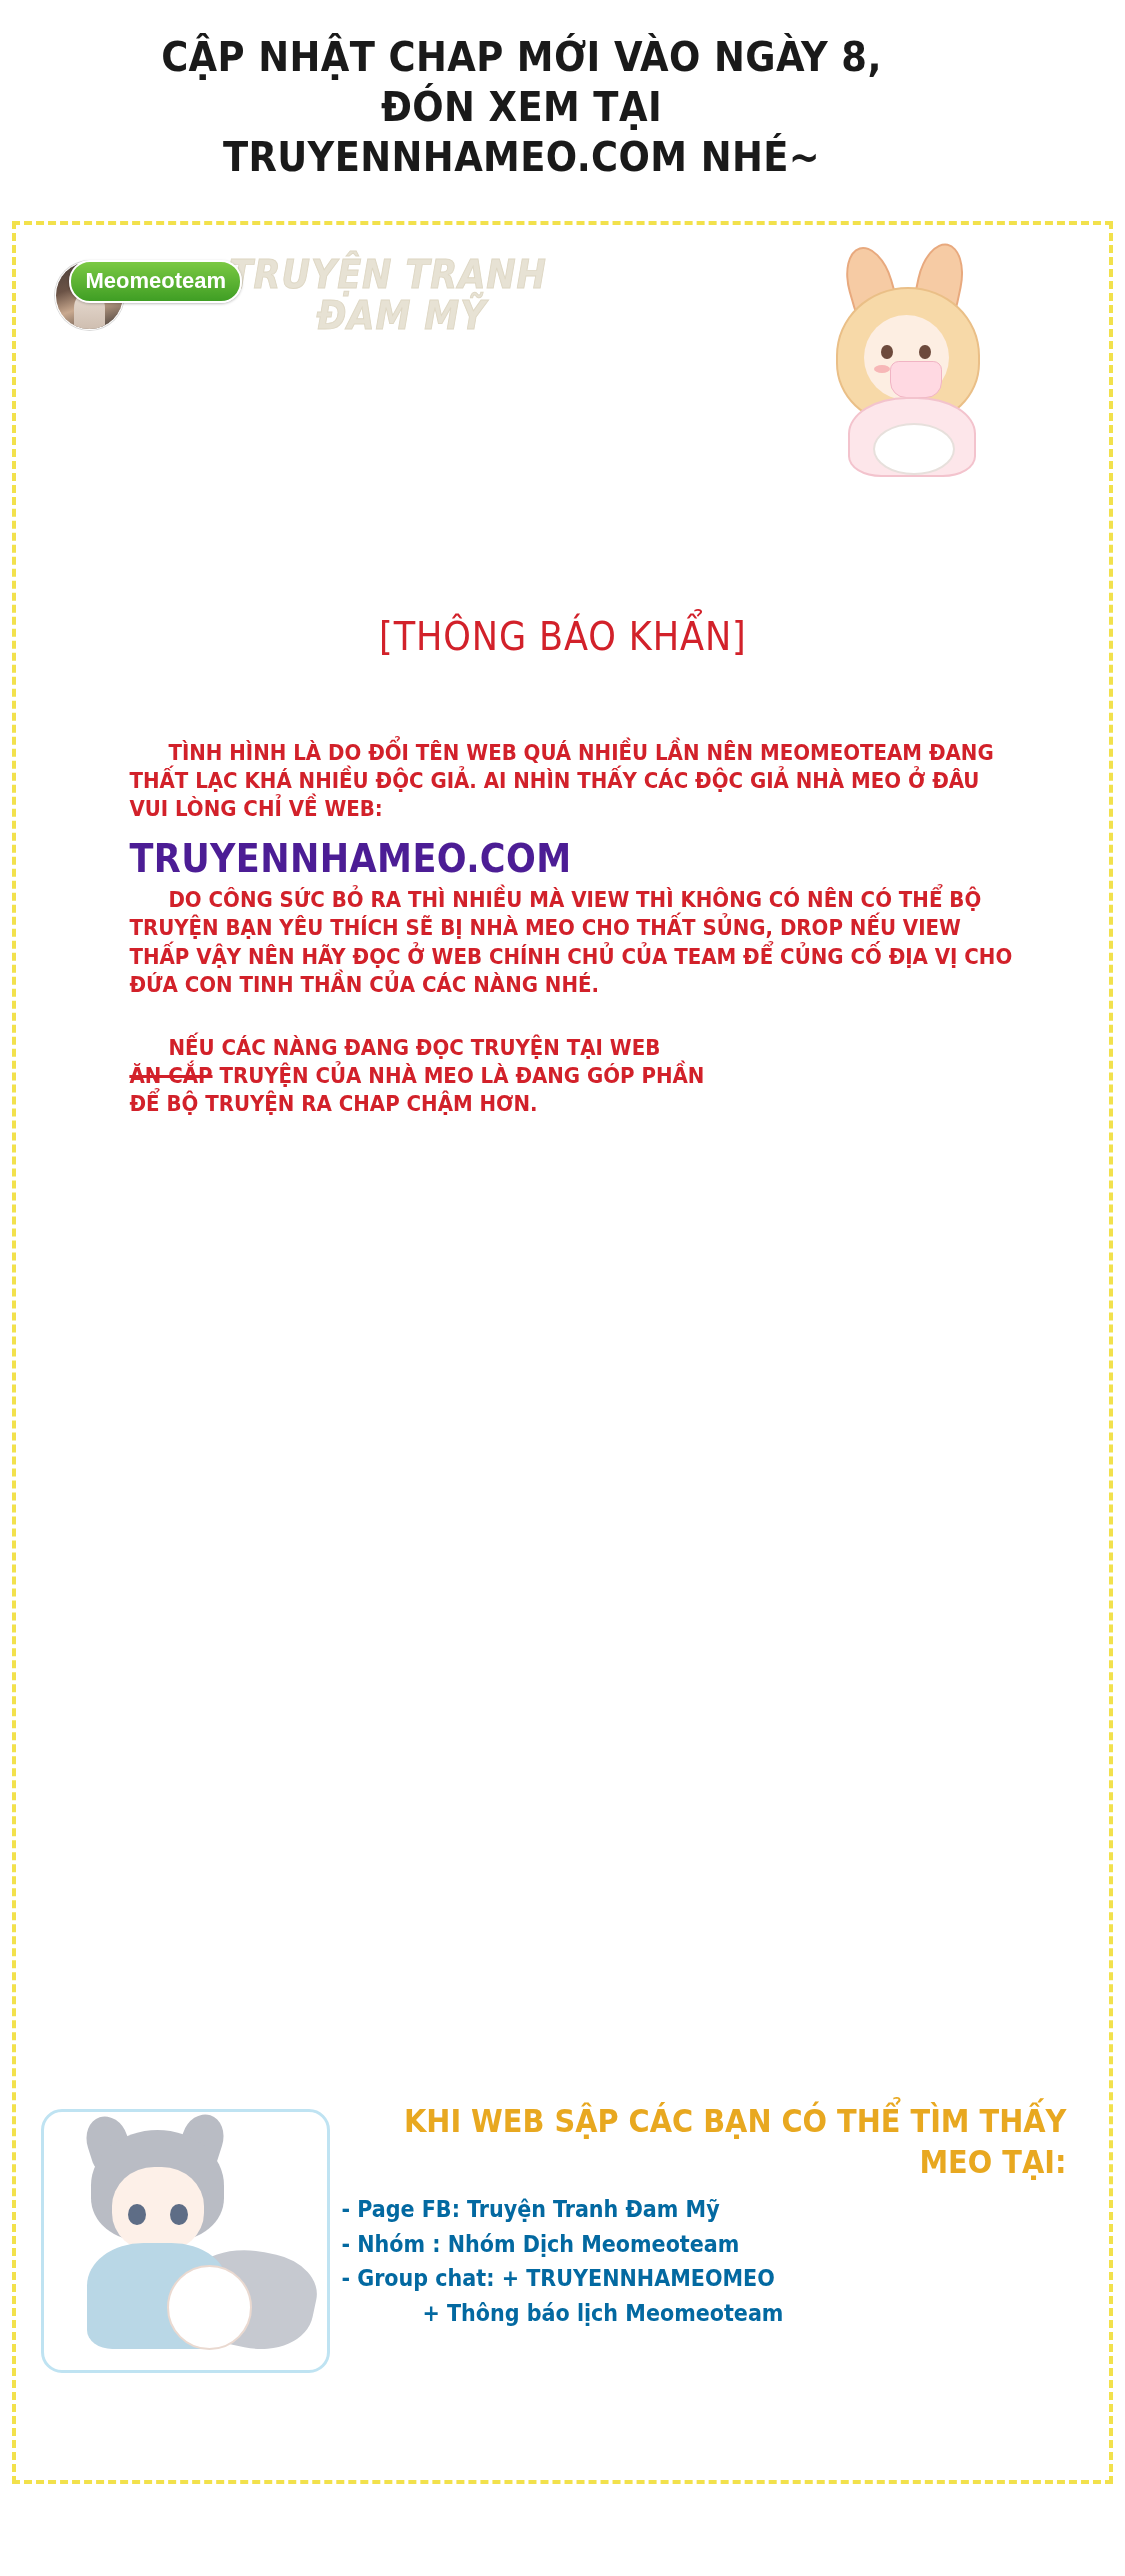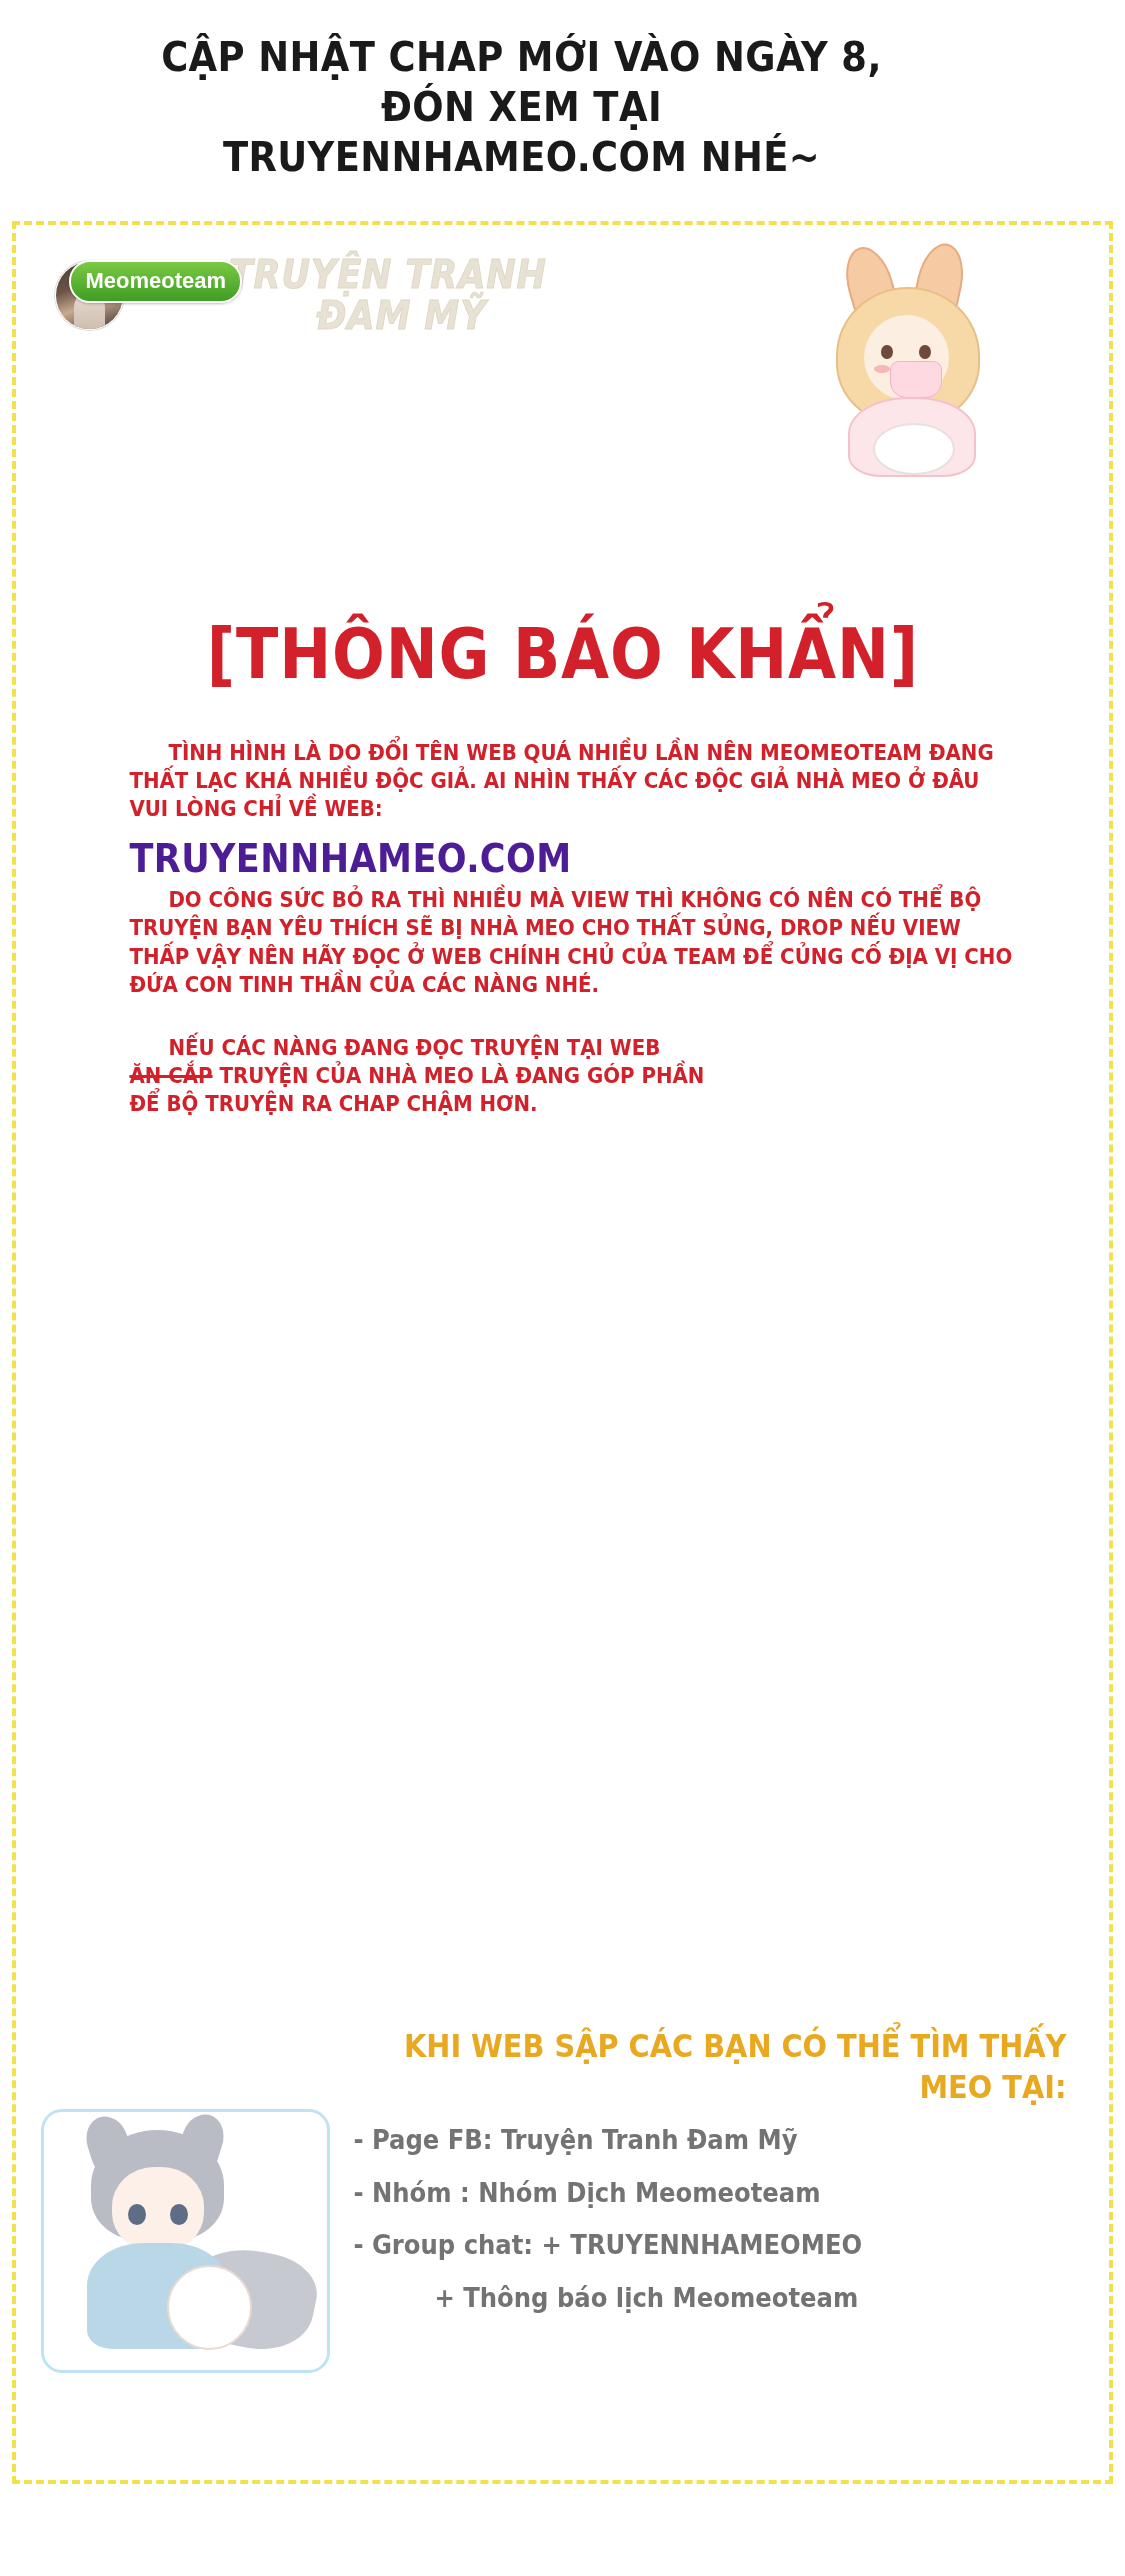--- a/index.html
+++ b/index.html
@@ -218,22 +218,22 @@
   }
 
   
   .headline {
     position: absolute;
     left: 0;
     right: 0;
     top: 389px;
     text-align: center;
     font-family: "DejaVu Sans Condensed", "Liberation Sans", sans-serif;
-    font-weight: bold;
-    font-size: 69px;
+    font-weight: normal;
+    font-size: 39px;
     letter-spacing: 0.9px;
     color: #d2212a;
     text-transform: uppercase;
   }
 
   
   .body-block {
     position: absolute;
     left: 113px;
     top: 514px;
@@ -347,24 +347,24 @@
     font-size: 32px;
     line-height: 1.28;
     color: #e8a820;
     text-transform: uppercase;
     margin: 0 0 8.8px 0;
     text-align: right;
   }
   .bt-item {
     font-family: "DejaVu Sans Condensed", "Liberation Sans", sans-serif;
     font-weight: bold;
-    font-size: 27px;
+    font-size: 23px;
     line-height: 1.5;
-    color: #737373;
-    margin: 12px;
+    color: #0369a1;
+    margin: 0;
   }
   .bt-item.indent2 { padding-left: 81px; }
 </style>
 </head>
 <body>
 
 <div class="top-banner">
   <div class="line">CẬP NHẬT CHAP MỚI VÀO NGÀY 8,</div>
   <div class="line">ĐÓN XEM TẠI</div>
   <div class="line">TRUYENNHAMEO.COM NHÉ~</div>

